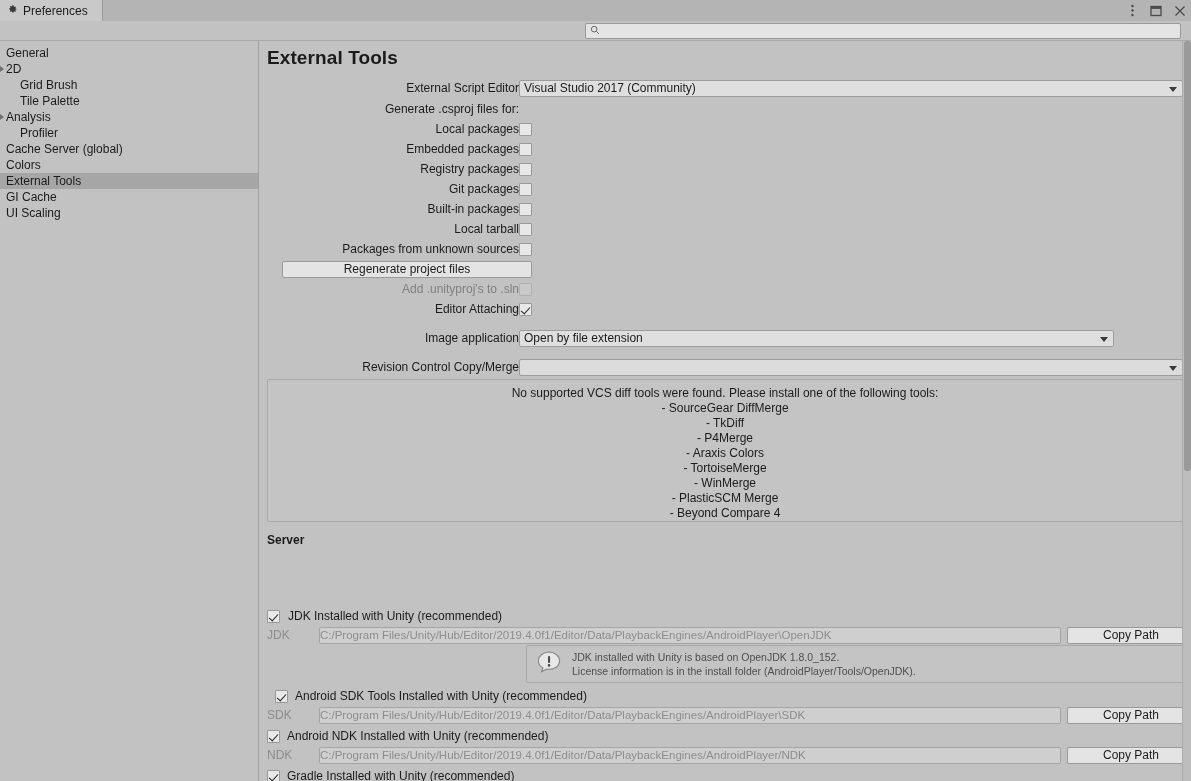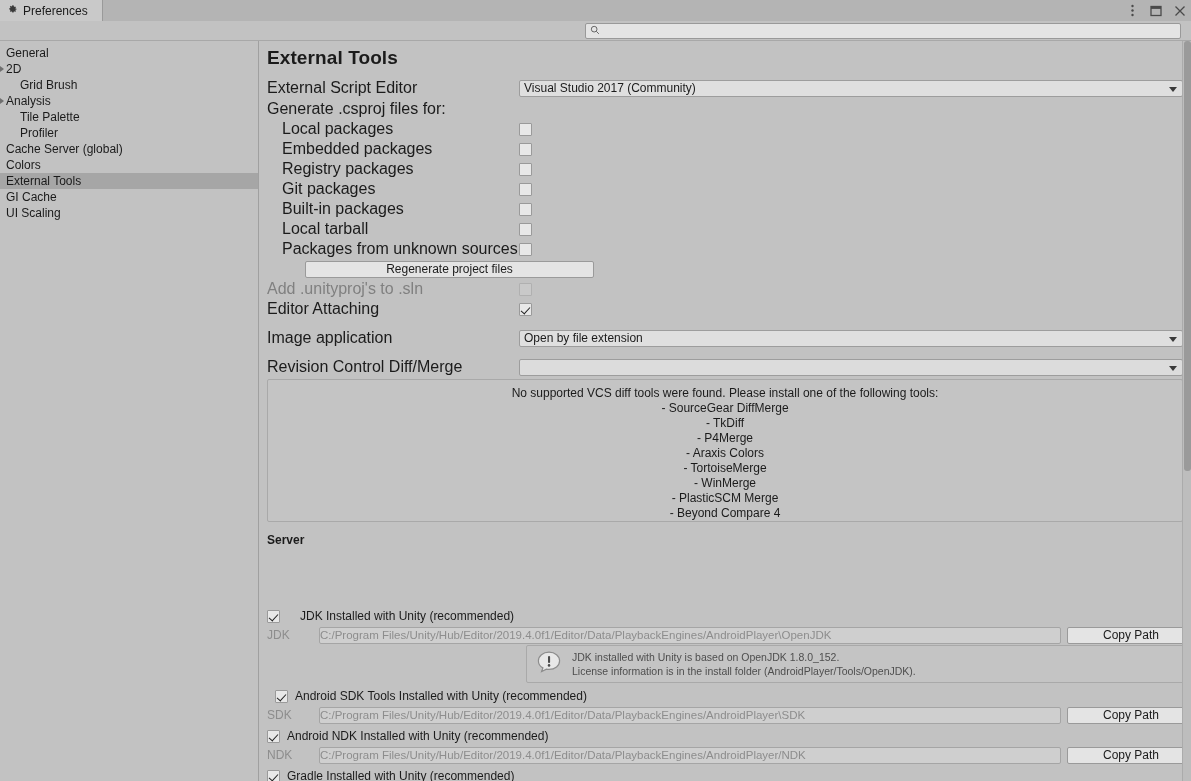--- a/index.html
+++ b/index.html
@@ -94,21 +94,21 @@
     position: relative;
     overflow: hidden;
   }
   .page-title {
     font-size: 19px; font-weight: bold;
     padding: 6px 0 0 8px;
     letter-spacing: 0.1px;
   }
 
   .row { display: flex; align-items: center; height: 20px; margin-left: 8px; }
-  .lbl { font-size: 16px; width: 252px; flex: none; white-space: nowrap; }
+  .lbl { font-size: 12px; width: 252px; flex: none; white-space: nowrap; text-align: right; }
   .lbl.sub { padding-left: 15px; width: 252px; }
   .lbl.disabled { color: #808080; }
 
   .dropdown {
     height: 17px; background: #dfdfdf;
     border: 1px solid #9d9d9d; border-radius: 2px;
     display: flex; align-items: center;
     padding: 0 4px; font-size: 12px;
     position: relative; color: #1b1b1b;
   }
@@ -238,22 +238,22 @@
     <input type="text" placeholder="" style="">
   </div>
 </div>
 
 <div class="body">
 
   <div class="sidebar" id="sidebar">
       <div class="side-item"><span>General</span></div>
       <div class="side-item"><span class="arrow"></span><span>2D</span></div>
       <div class="side-item indent"><span>Grid Brush</span></div>
+      <div class="side-item indent"><span>Tile Palette</span></div>
       <div class="side-item"><span class="arrow"></span><span>Analysis</span></div>
-      <div class="side-item indent"><span>Tile Palette</span></div>
       <div class="side-item indent"><span>Profiler</span></div>
       <div class="side-item"><span>Cache Server (global)</span></div>
       <div class="side-item"><span>Colors</span></div>
       <div class="side-item selected"><span>External Tools</span></div>
       <div class="side-item"><span>GI Cache</span></div>
       <div class="side-item"><span>UI Scaling</span></div>
     </div>
 
   <div class="main">
 
@@ -297,43 +297,43 @@
           <span class="cb"></span>
         </div>
         <div class="row">
           <div class="lbl sub">Packages from unknown sources</div>
           <span class="cb"></span>
         </div>
       </div>
 
     <div class="row">
       <div class="lbl" style="width:15px;"></div>
-      <button class="btn" style="width:289px;margin-left:23px;">Regenerate project files</button>
+      <button class="btn" style="width:250px;">Regenerate project files</button>
     </div>
 
     <div class="row">
       <div class="lbl disabled">Add .unityproj's to .sln</div>
       <span class="cb disabled"></span>
     </div>
 
     <div class="row">
       <div class="lbl">Editor Attaching</div>
       <span class="cb checked"></span>
     </div>
 
     <div class="row" style="margin-top:9px;">
       <div class="lbl">Image application</div>
-      <div class="dropdown" style="width:664px;">
+      <div class="dropdown" style="width:595px;">
         <span>Open by file extension</span>
         <span class="caret"></span>
       </div>
     </div>
 
     <div class="row" style="margin-top:9px;">
-      <div class="lbl">Revision Control Diff/Merge</div>
+      <div class="lbl">Revision Control Copy/Merge</div>
       <div class="dropdown empty" style="width:664px;">
         <span></span>
         <span class="caret"></span>
       </div>
     </div>
 
     <div class="helpbox" style="left:8px; top:338px; width:916px; height:143px; padding-top:6px;">
       <div class="line">No supported VCS diff tools were found. Please install one of the following tools:</div>
       <div id="vcs-tools">
           <div class="item">- SourceGear DiffMerge</div>
@@ -344,21 +344,21 @@
           <div class="item">- WinMerge</div>
           <div class="item">- PlasticSCM Merge</div>
           <div class="item">- Beyond Compare 4</div>
         </div>
     </div>
 
     <div class="section-head" style="margin-top:492px; position:absolute; top:0; left:8px; margin-left:0;">Server</div>
 
     <div class="row" style="position:absolute; top:565px; left:8px; margin-left:0;">
       <span class="cb checked"></span>
-      <span style="margin-left:20px;">JDK Installed with Unity (recommended)</span>
+      <span style="margin-left:8px;">JDK Installed with Unity (recommended)</span>
     </div>
 
     <div class="row" style="position:absolute; top:584px; left:8px; margin-left:0;">
       <span class="smalllabel" style="width:52px; display:inline-block;">JDK</span>
       <div class="pathfield" style="width:742px;">
         <span>C:/Program Files/Unity/Hub/Editor/2019.4.0f1/Editor/Data/PlaybackEngines/AndroidPlayer\OpenJDK</span>
       </div>
       <button class="btn" style="width:128px; margin-left:6px;">Copy Path</button>
     </div>
 

